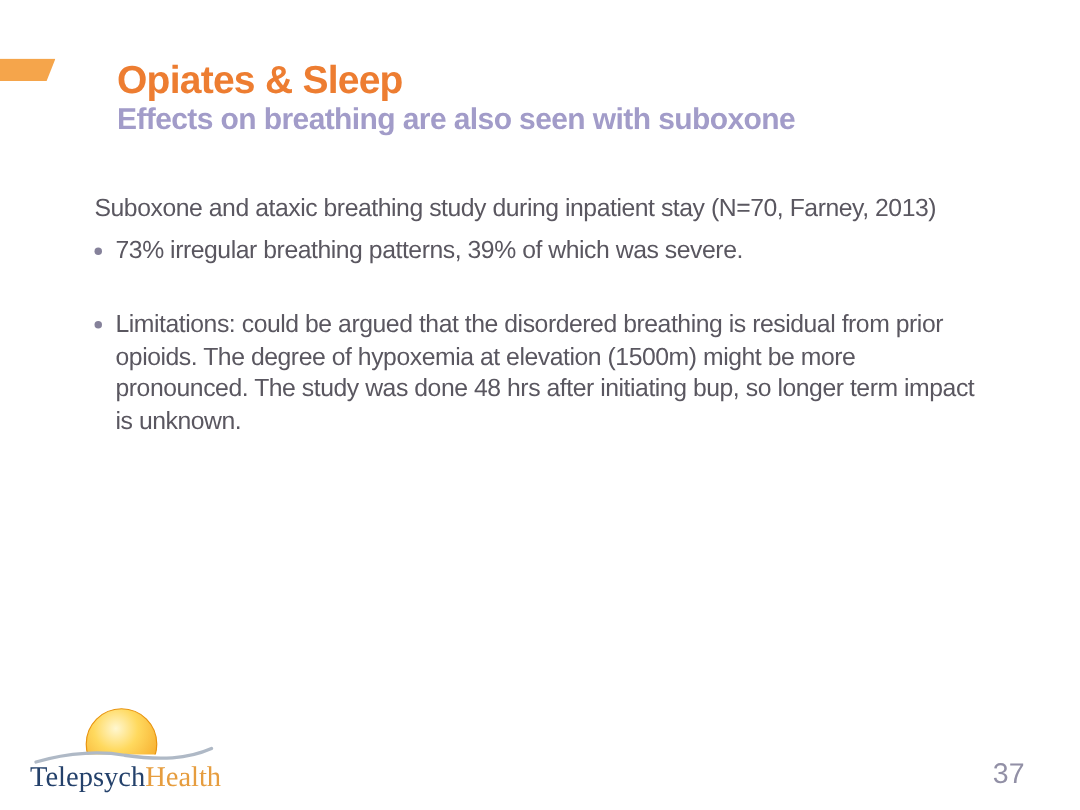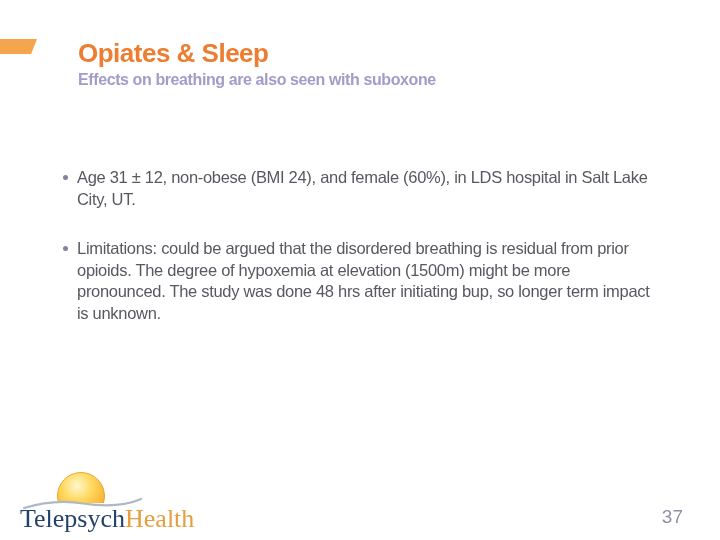--- a/index.html
+++ b/index.html
@@ -35,21 +35,21 @@
     line-height: 30px;
     font-weight: 700;
     letter-spacing: -0.5px;
     color: #ED7D31;
   }
   .subtitle {
     position: absolute;
     left: 78px;
     top: 70px;
     margin: 0;
-    font-size: 16px;
+    font-size: 20px;
     line-height: 20px;
     font-weight: 600;
     letter-spacing: -0.4px;
     color: #A29CC9;
   }
 
   
   .body {
     position: absolute;
     left: 63px;
@@ -94,21 +94,21 @@
     top: 468px;
     width: 130px;
     height: 64px;
   }
   .logo svg { display: block; }
   .logo-text {
     position: absolute;
     left: 1px;
     top: 40px;
     font-family: "Liberation Serif", serif;
-    font-size: 26px;
+    font-size: 19px;
     line-height: 22px;
     white-space: nowrap;
   }
   .logo-text .lt-primary { color: #24416B; }
   .logo-text .lt-secondary { color: #E69D3F; }
 
   .page-number {
     position: absolute;
     right: 37px;
     top: 506px;
@@ -120,24 +120,25 @@
 <body>
 
 <div class="slide">
 
   <div class="accent-bar"></div>
 
   <h1 class="title">Opiates &amp; Sleep</h1>
   <h2 class="subtitle">Effects on breathing are also seen with suboxone</h2>
 
   <div class="body">
+    <p class="intro">Suboxone and ataxic breathing study during inpatient stay (N=70, Farney, 2013)</p>
     <ul class="bullets">
-      <li class="gap-lg">
+      <li>
         <span class="dot"></span>
-        <span>Age 31 ± 12, non-obese (BMI 24), and female (60%), in LDS hospital in Salt Lake City, UT.</span>
+        <span>73% irregular breathing patterns, 39% of which was severe.</span>
       </li>
       <li class="gap-md">
         <span class="dot"></span>
         <span>Limitations: could be argued that the disordered breathing is residual from prior opioids. The degree of hypoxemia at elevation (1500m) might be more pronounced. The study was done 48 hrs after initiating bup, so longer term impact is unknown.</span>
       </li>
     </ul>
   </div>
 
   <div class="logo">
     <svg width="130" height="42" viewBox="0 0 130 42" aria-hidden="true">

